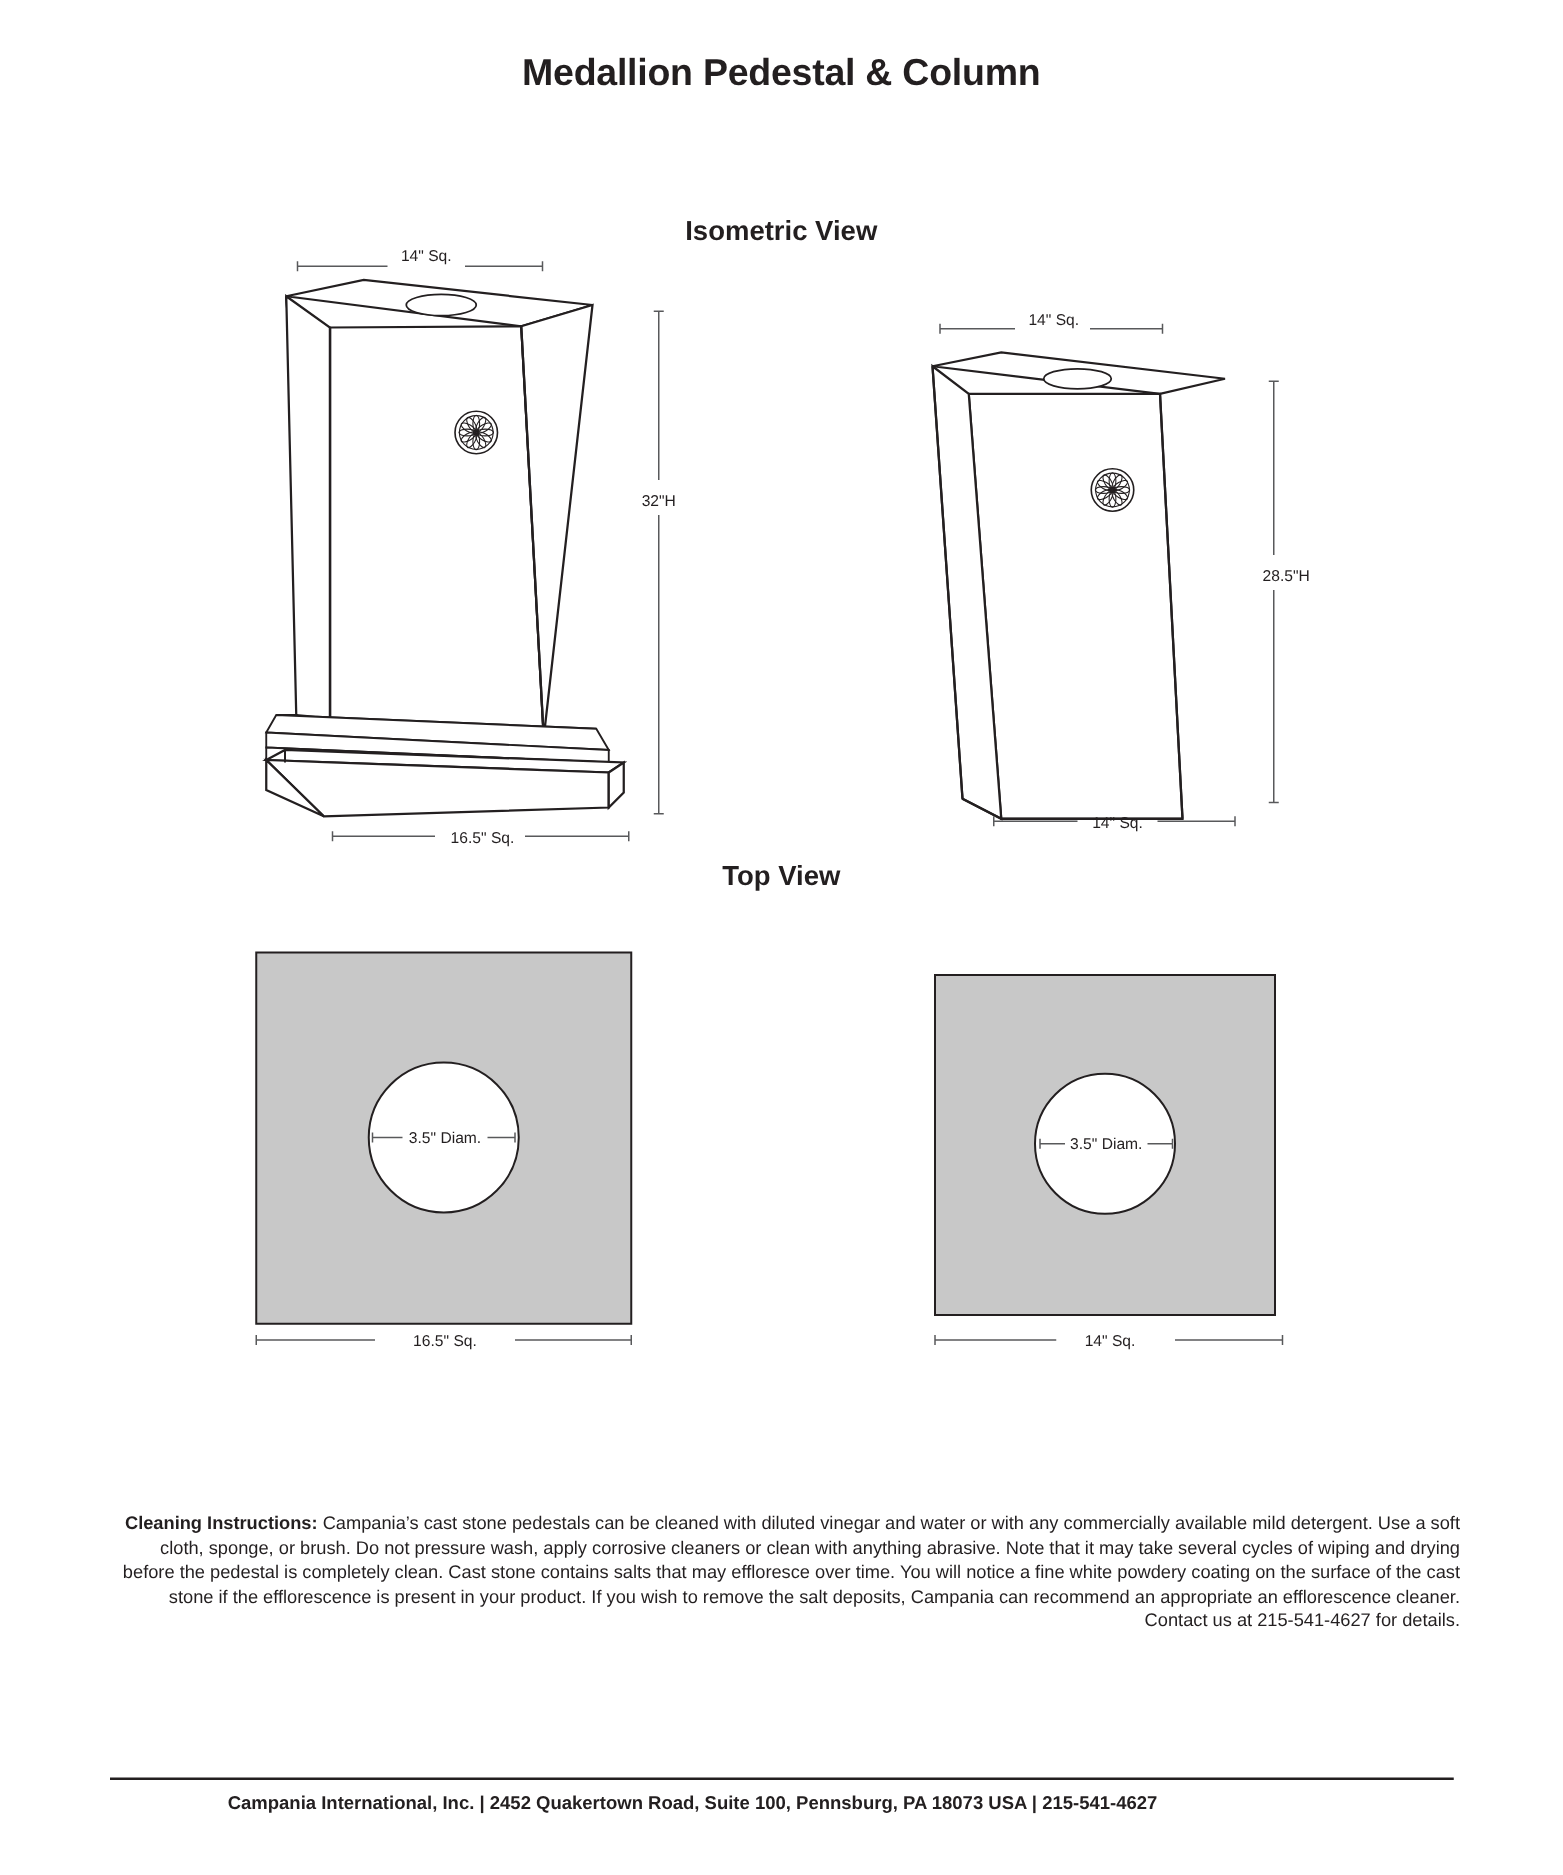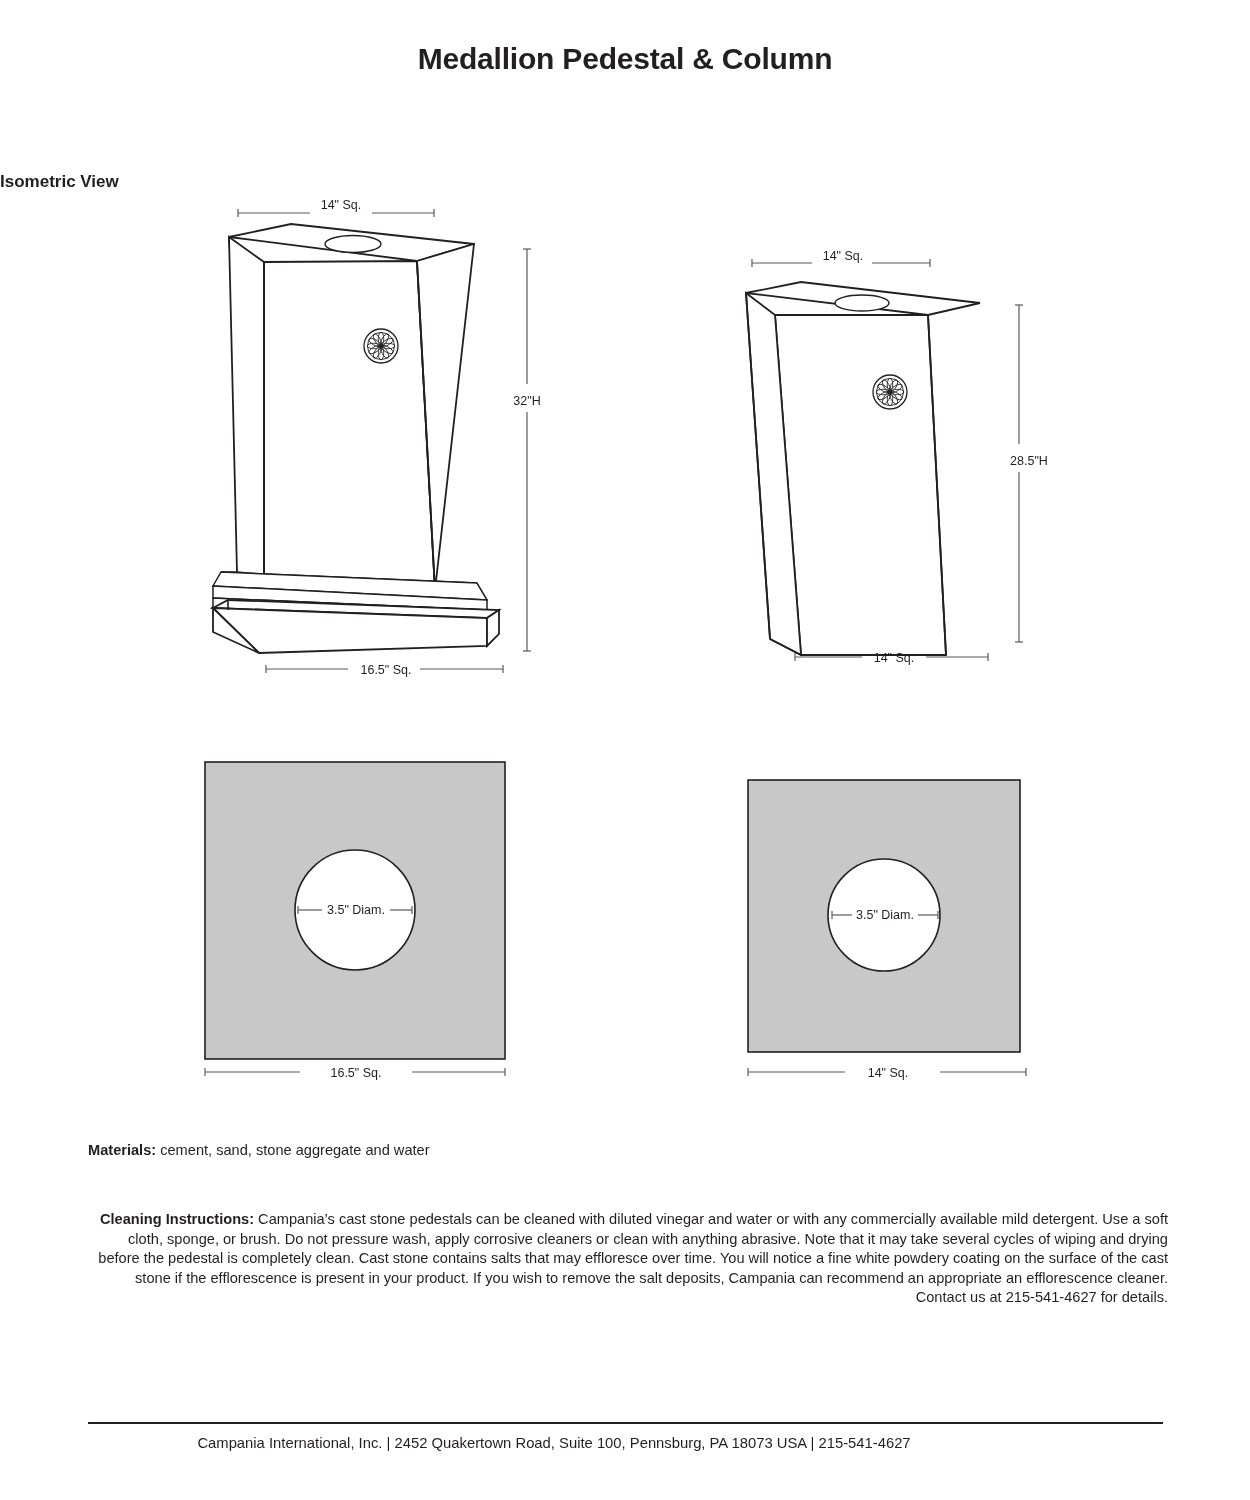--- a/index.html
+++ b/index.html
@@ -21,22 +21,22 @@
     text-align: center;
     font-size: 30px;
     font-weight: bold;
     letter-spacing: -0.2px;
     color: #231f20;
   }
 
   .section-heading {
     position: absolute;
     width: 1250px;
-    text-align: left;
-    font-size: 17px;
+    text-align: center;
+    font-size: 22px;
     font-weight: bold;
     color: #231f20;
   }
   #heading-isometric { top: 160px; left: 0; }
   #heading-top { top: 676px; left: 0; }
 
   .drawing-area { position: absolute; top: 0; left: 0; width: 1250px; height: 1500px; pointer-events: none; }
 
   .spec-block {
     position: absolute;
@@ -57,20 +57,21 @@
     width: 1075px; height: 2px;
     background: #231f20;
   }
   .footer-text {
     position: absolute;
     left: 0; width: 1108px;
     text-align: center;
     font-size: 14.8px;
     color: #231f20;
     line-height: 1.42;
+    font-weight: bold;
   }
   #footer-line1 { top: 1421px; }
   #footer-line2 { top: 1442px; }
   .footer-link { color: #2b5faa; text-decoration: underline; }
 
   svg text {
     font-family: "Liberation Sans", sans-serif;
     fill: #231f20;
   }
   .dim-label { font-size: 12.5px; }
@@ -81,20 +82,21 @@
   .hole-fill { fill: #ffffff; stroke: #231f20; stroke-width: 1.6; }
 </style>
 </head>
 <body>
 
 <div class="page">
 
   <div class="title">Medallion Pedestal &amp; Column</div>
 
   <div class="section-heading" id="heading-isometric">Isometric View</div>
+  <div class="section-heading" id="heading-top">Top View</div>
 
   <svg class="drawing-area" width="1250" height="1500" viewBox="0 0 1250 1500">
     <defs>
       <g id="rosette">
         <circle cx="0" cy="0" r="17" fill="#ffffff" stroke="#231f20" stroke-width="1.3"></circle>
         <circle cx="0" cy="0" r="13.5" fill="none" stroke="#231f20" stroke-width="0.9"></circle>
         <g stroke="#231f20" stroke-width="0.85" fill="none">
           <ellipse cx="0" cy="-7.2" rx="2.7" ry="6.6"></ellipse>
           <ellipse cx="0" cy="-7.2" rx="2.7" ry="6.6" transform="rotate(30)"></ellipse>
           <ellipse cx="0" cy="-7.2" rx="2.7" ry="6.6" transform="rotate(60)"></ellipse>
@@ -244,23 +246,20 @@
       <g class="dim-line">
         <line x1="748" y1="1056" x2="748" y2="1064"></line>
         <line x1="748" y1="1060" x2="845" y2="1060"></line>
         <line x1="940" y1="1060" x2="1026" y2="1060"></line>
         <line x1="1026" y1="1056" x2="1026" y2="1064"></line>
       </g>
       <text class="dim-label" x="888" y="1065" text-anchor="middle">14" Sq.</text>
     </g>
   </svg>
 
-  <div class="spec-block" id="spec-materials">
-    <span class="spec-label">Materials:</span><span> cement, sand, stone aggregate and water</span>
-  </div>
 
 
   <div class="spec-block" id="spec-cleaning">
     <span class="spec-label">Cleaning Instructions:</span><span> Campania’s cast stone pedestals can be cleaned with diluted vinegar and water or with any commercially available mild detergent. Use a soft cloth, sponge, or brush. Do not pressure wash, apply corrosive cleaners or clean with anything abrasive. Note that it may take several cycles of wiping and drying before the pedestal is completely clean. Cast stone contains salts that may effloresce over time. You will notice a fine white powdery coating on the surface of the cast stone if the efflorescence is present in your product. If you wish to remove the salt deposits, Campania can recommend an appropriate an efflorescence cleaner. Contact us at 215-541-4627 for details.</span>
   </div>
 
   <div class="footer-rule"></div>
 
   <div class="footer-text" id="footer-line1">Campania International, Inc. | 2452 Quakertown Road, Suite 100, Pennsburg, PA 18073 USA | 215-541-4627</div>
 

